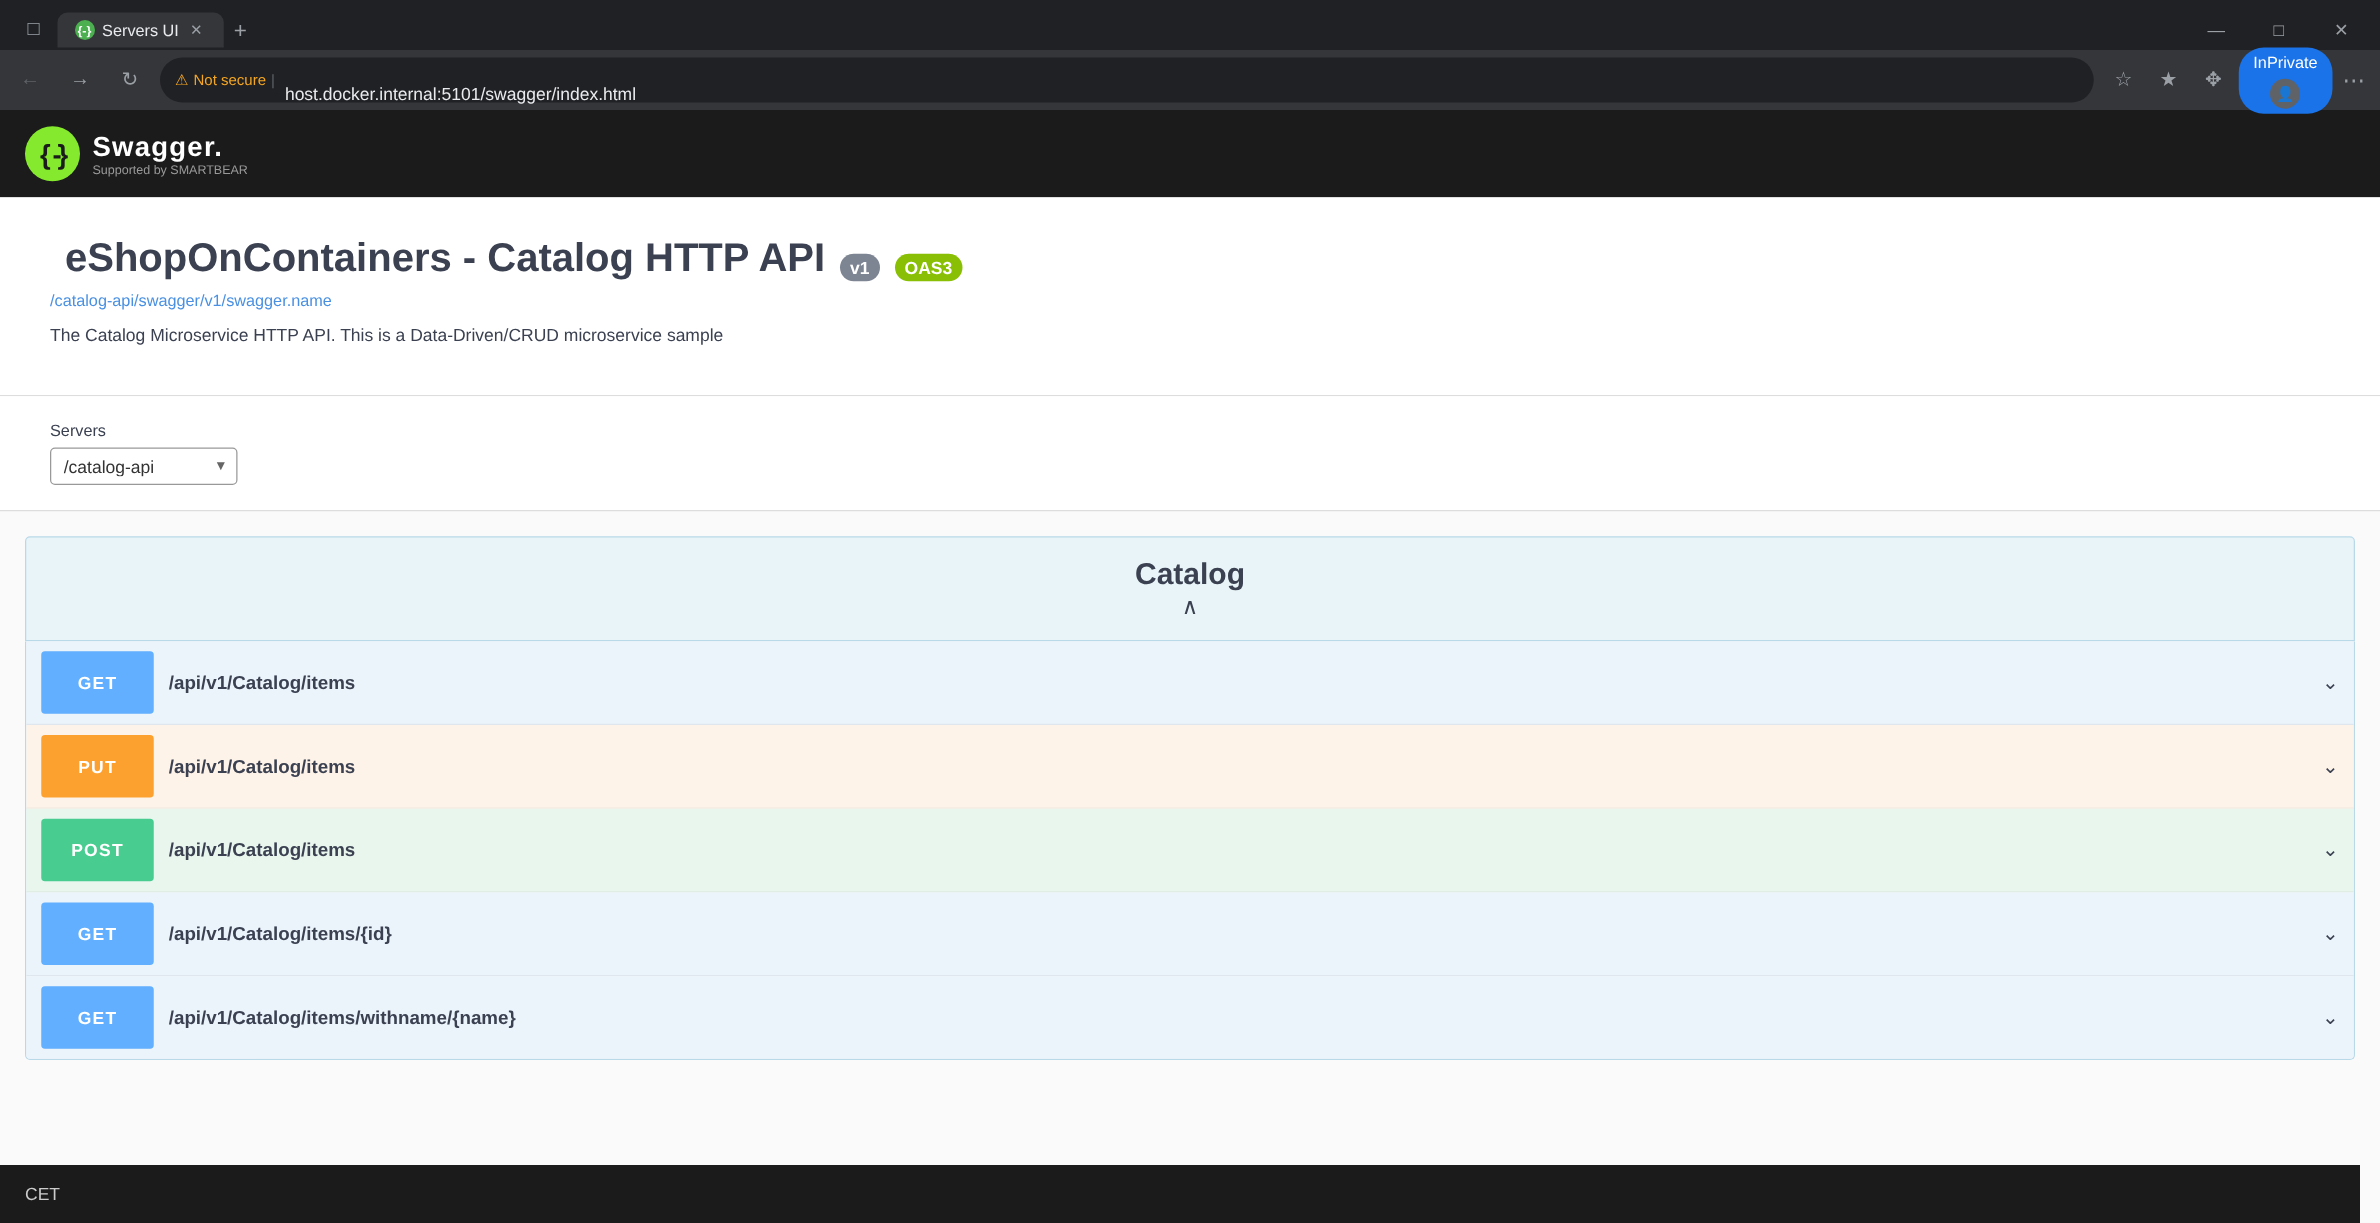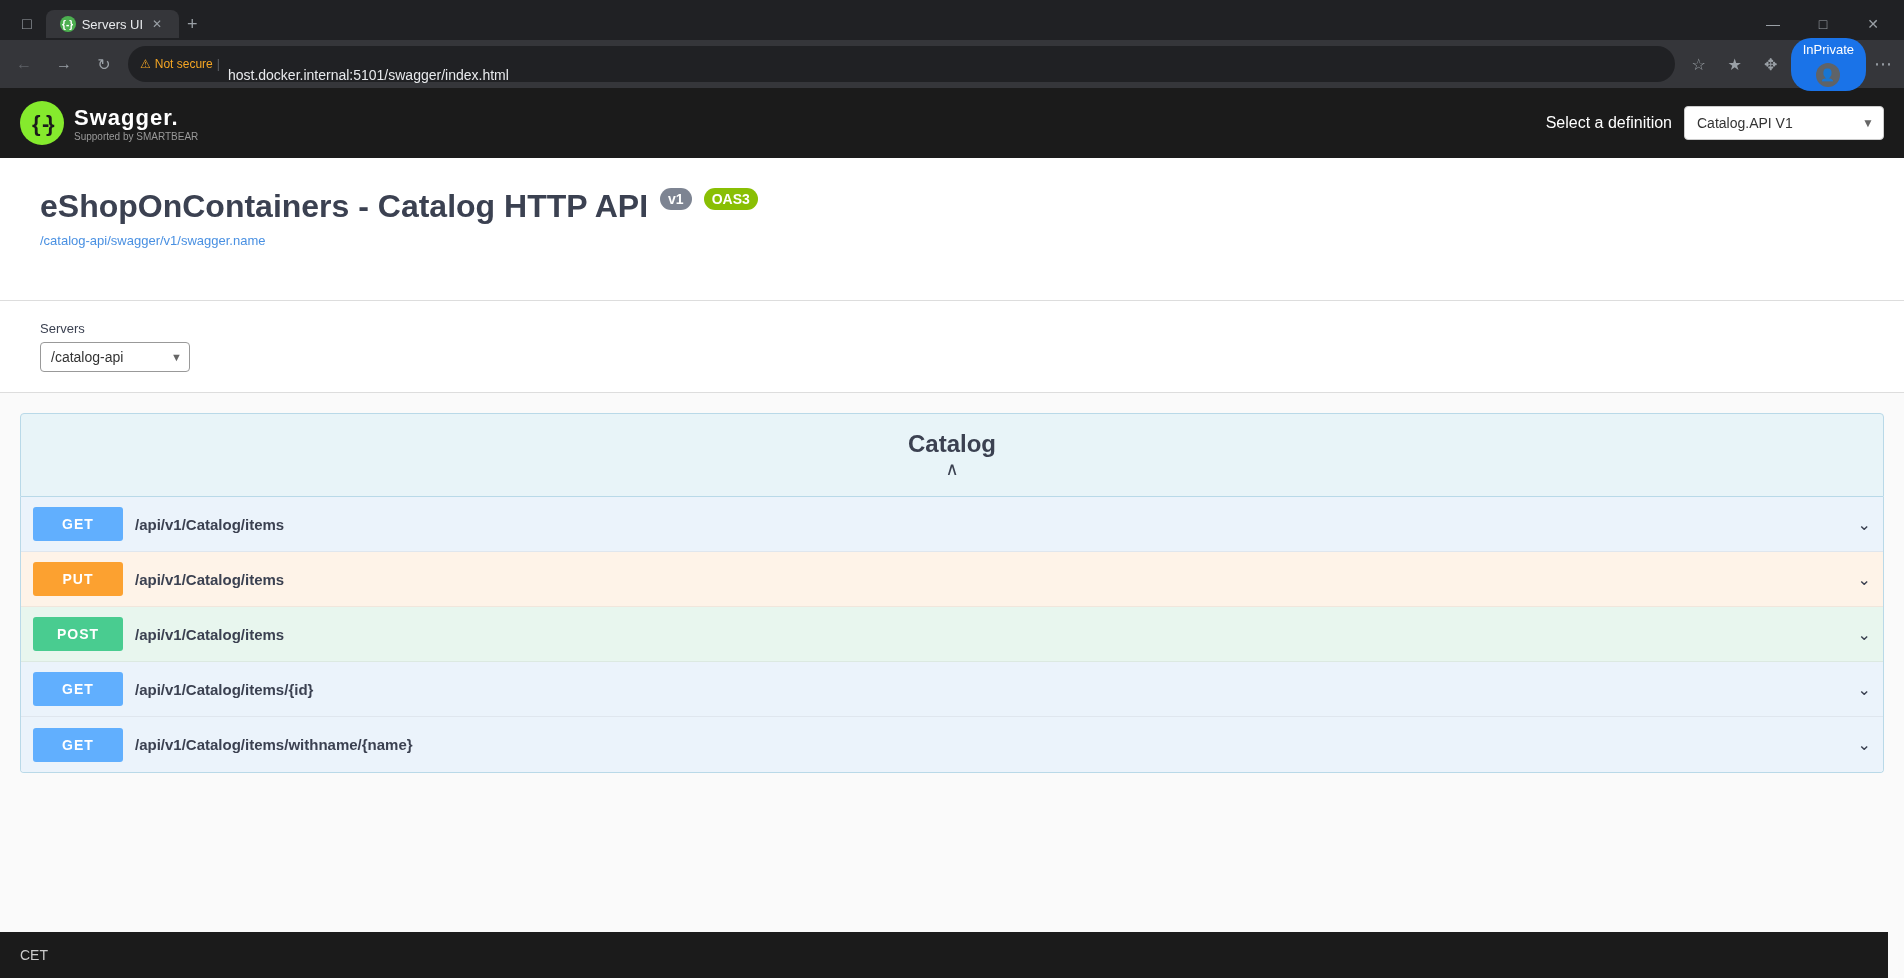--- a/index.html
+++ b/index.html
@@ -252,23 +252,24 @@
     }
 
     
     .api-info {
       background: white;
       border-bottom: 1px solid #ddd;
       padding: 30px 40px 40px 40px;
     }
     .api-title-row {
       display: flex;
-      align-items: flex-start;
+      align-items: flex-end;
       gap: 12px;
       margin-bottom: 8px;
+      margin-left: 12px;
     }
     .api-title {
       font-size: 32px;
       font-weight: 700;
       color: #3b4151;
     }
     .badge-v1 {
       background: #7d8492;
       color: white;
       border-radius: 57px;
@@ -388,21 +389,21 @@
     .endpoint-row:last-child { border-bottom: none; }
     .endpoint-row.get { background: #ebf3fb; }
     .endpoint-row.put { background: #fef3e8; }
     .endpoint-row.post { background: #e8f6ee; }
     .method-badge {
       display: flex;
       align-items: center;
       justify-content: center;
       width: 90px;
       min-width: 90px;
-      height: 34px;
+      height: 50px;
       border-radius: 3px;
       font-size: 14px;
       font-weight: bold;
       color: white;
       text-transform: uppercase;
       letter-spacing: 1px;
       flex-shrink: 0;
     }
     .method-badge.get { background: #61affe; }
     .method-badge.put { background: #fca130; }
@@ -493,39 +494,32 @@
         <text y="22" x="4" font-size="22" fill="#1b1b1b" font-weight="bold">{</text>
         <text y="22" x="14" font-size="22" fill="#1b1b1b" font-weight="bold">-</text>
         <text y="22" x="18" font-size="22" fill="#1b1b1b" font-weight="bold">}</text>
       </svg>
     </div>
     <div class="swagger-logo-text">
       <span class="swagger-title">Swagger.</span>
       <span class="swagger-subtitle">Supported by SMARTBEAR</span>
     </div>
   </div>
-  <div class="definition-selector">
-    <span class="definition-label">Select a definition</span>
-    <div class="definition-select-wrapper">
-      <select class="definition-select">
-        <option>Catalog.API V1</option>
-      </select>
-    </div>
-  </div>
 </div>
 
 <div class="main-content">
 
   <div class="api-info">
     <div class="api-title-row">
       <h1 class="api-title">eShopOnContainers - Catalog HTTP API</h1>
       <span class="badge-v1">v1</span>
       <span class="badge-oas3">OAS3</span>
     </div>
     <a class="api-link">/catalog-api/swagger/v1/swagger.name</a>
+    <p class="api-description">The Catalog Microservice HTTP API. This is a Data-Driven/CRUD microservice sample</p>
   </div>
 
   <div class="servers-section">
     <div class="servers-label">Servers</div>
     <div class="servers-select-wrapper">
       <select class="servers-select">
         <option>/catalog-api</option>
       </select>
     </div>
   </div>

